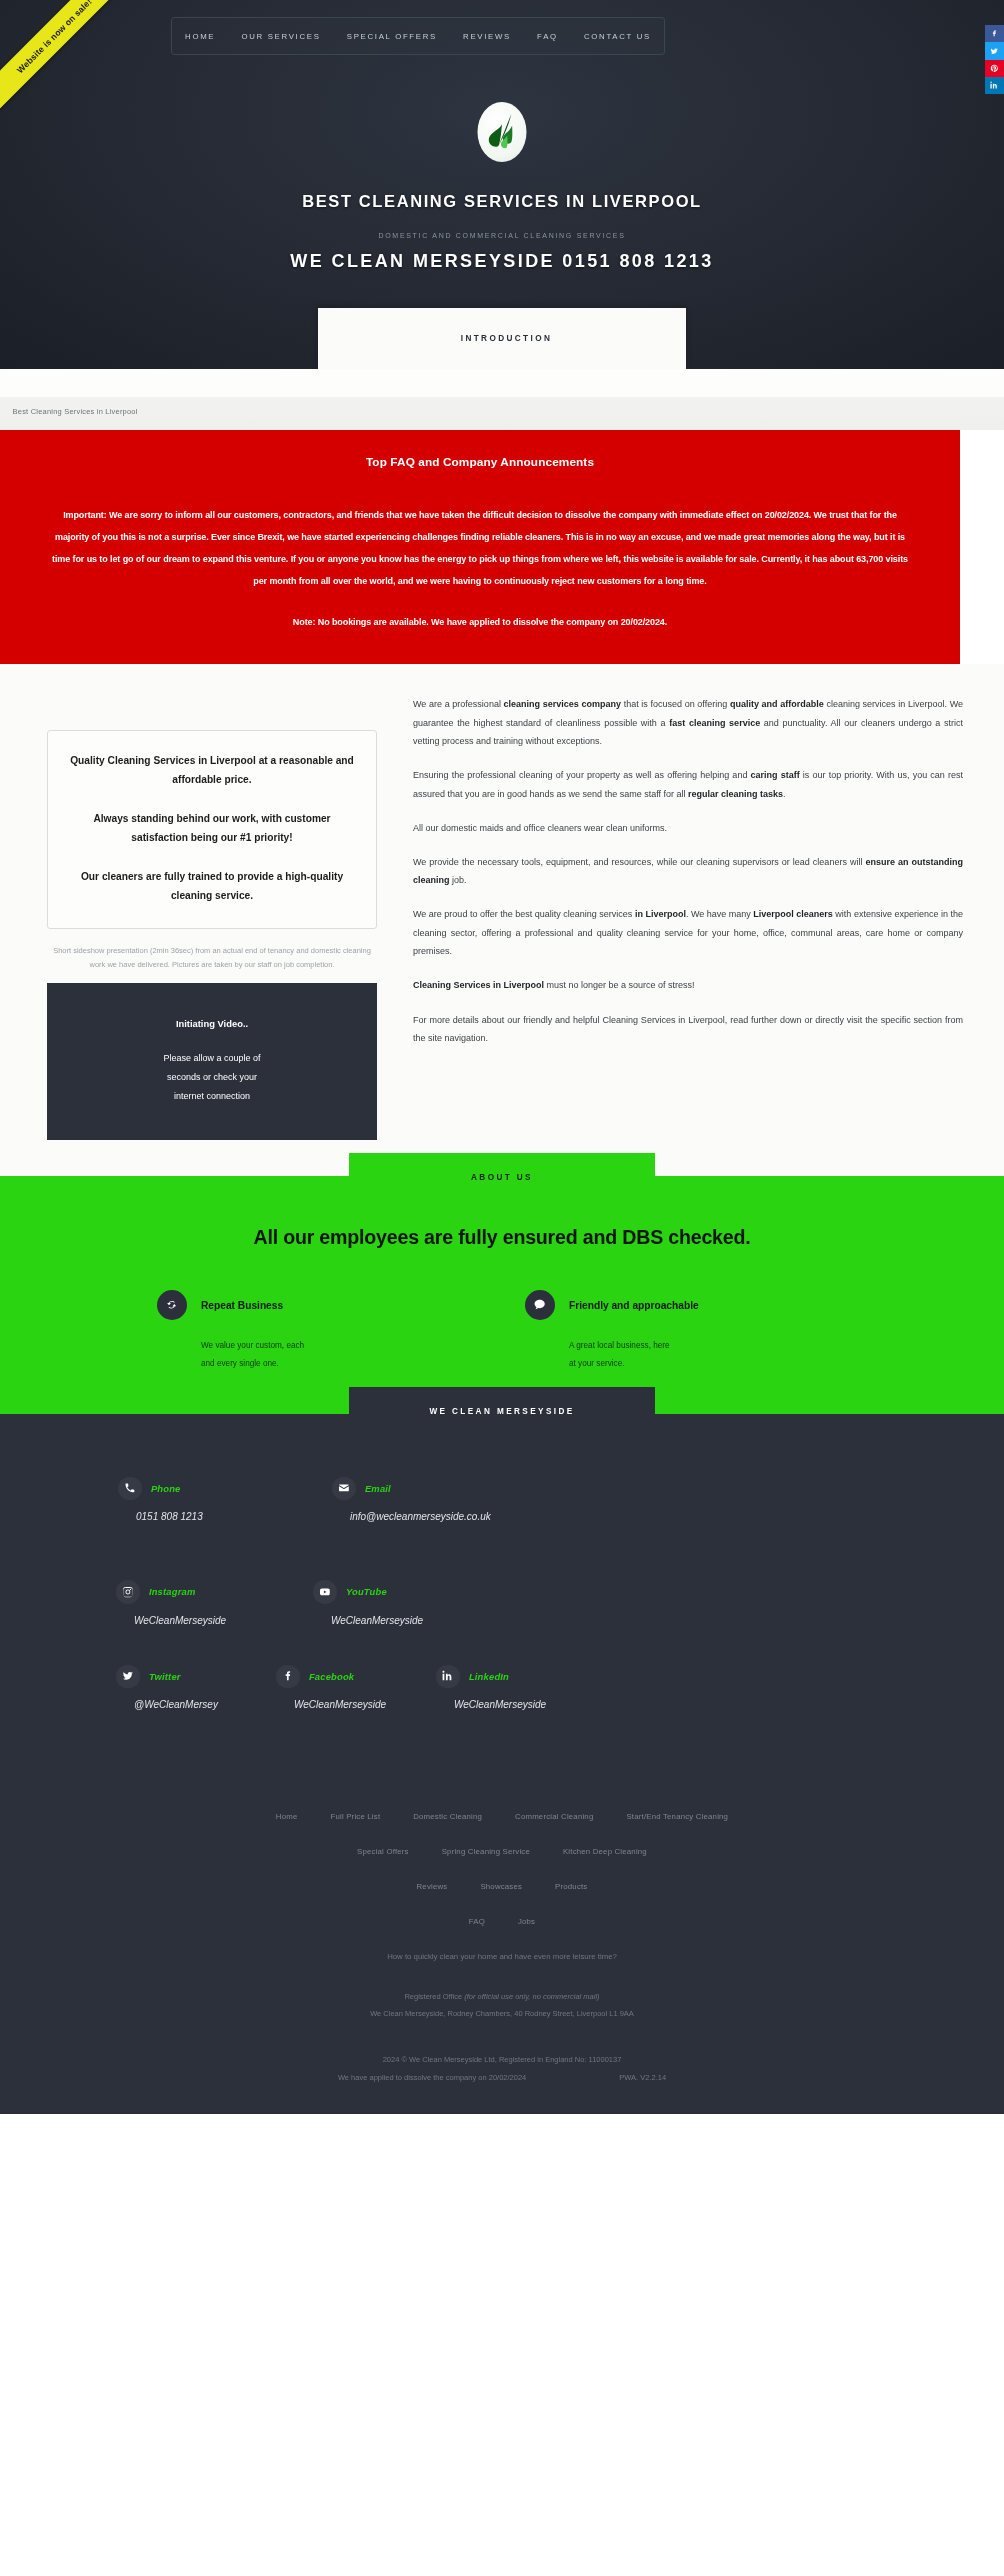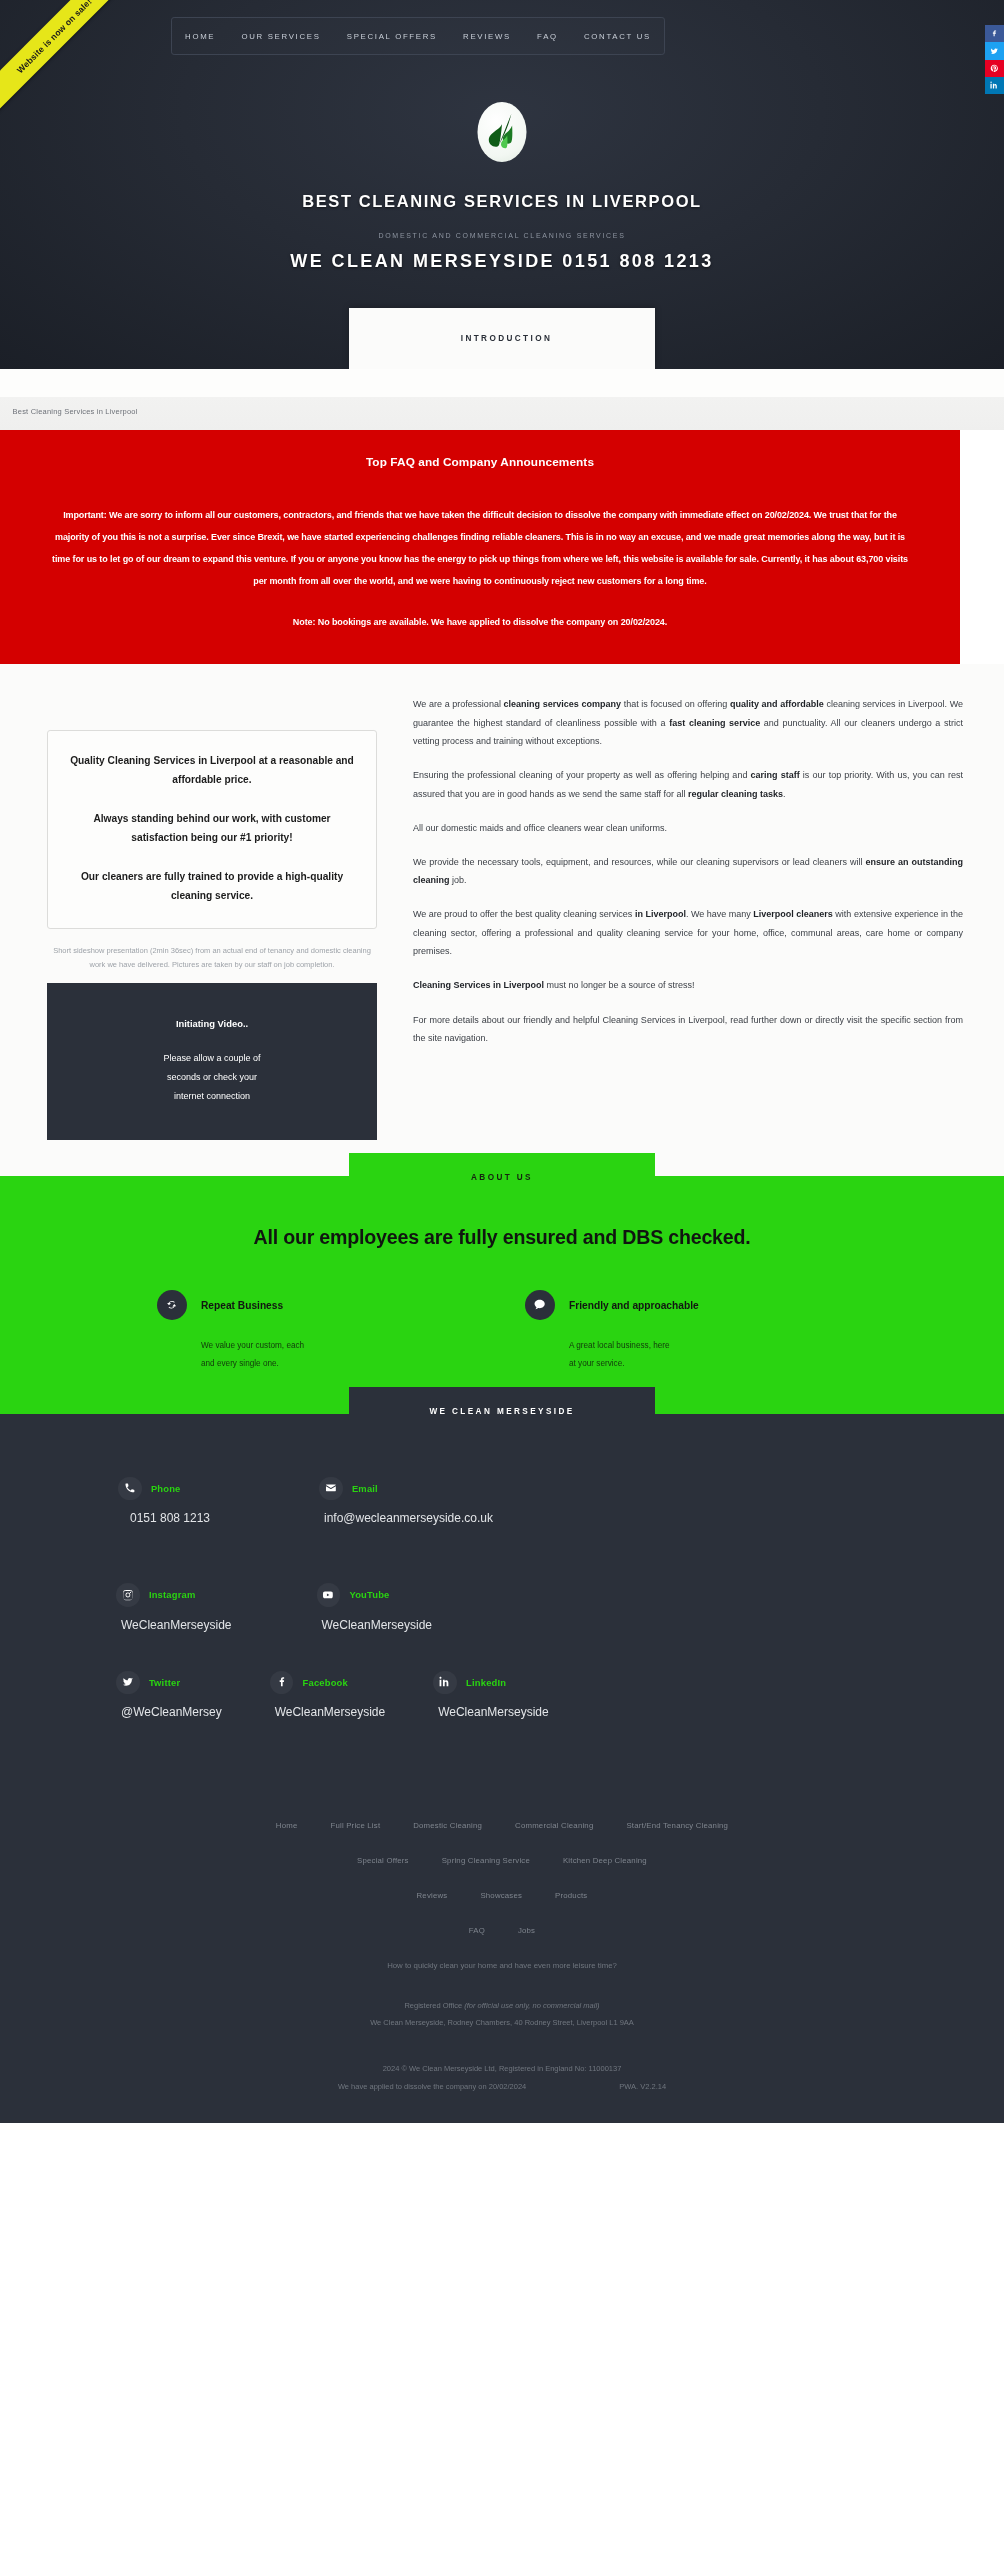--- a/index.html
+++ b/index.html
@@ -127,21 +127,21 @@
     font-weight: 700;
     letter-spacing: 2.4px;
     text-shadow: 0 0.8px 2.4px rgba(0,0,0,.6);
   }
 
   .tab-card {
     position: absolute;
     left: 50%;
     transform: translateX(-50%);
     bottom: 0;
-    width: 306px;
+    width: 368px;
     height: 61px;
     background: #fbfbfa;
     display: flex;
     align-items: center;
     justify-content: center;
     box-shadow: 0 -1.6px 6.3px rgba(0,0,0,.22);
     z-index: 25;
     padding-left: 9px;
   }
   .tab-card span {
@@ -352,39 +352,38 @@
     color: #ffffff;
     margin-bottom: 22px;
     padding-left: 102px;
   }
   .contact-left .cl-p {
     font-size: 8.2px;
     color: #9ba0a8;
     line-height: 2.4;
     padding-left: 102px;
   }
-  .contact-right { flex: 1; padding-top: 7.8px; }
+  .contact-right { flex: 1; padding-top: 7.8px; font-style: italic; }
   .citem { margin-bottom: 39px; }
   .citem-head { display: flex; align-items: center; gap: 9.4px; }
   .cicon {
     width: 23.5px; height: 23.5px; border-radius: 50%;
     background: rgba(255,255,255,.05);
     display: flex; align-items: center; justify-content: center;
     flex: none;
   }
   .cicon svg { width: 11.8px; height: 11.8px; fill: #ffffff; }
   .clabel {
     font-size: 9.4px; font-weight: 700; color: #2ad411; letter-spacing: 0.2px;
   }
   .cval {
     margin-top: 11px;
-    margin-left: 5px;
-    font-size: 12px;
+    margin-left: 18px;
+    font-size: 10px;
     color: #e3e5e8;
-    text-align: center;
     min-width: 94px;
   }
 
   .row-a { display: flex; gap: 102px; padding-left: 71px; }
   .row-b { display: flex; gap: 85px; padding-left: 69px; margin-top: 19px; }
   .row-c { display: flex; gap: 48px; padding-left: 69px; }
 
   .footlinks { padding: 63px 0 0; }
   .flrow {
     display: flex;

